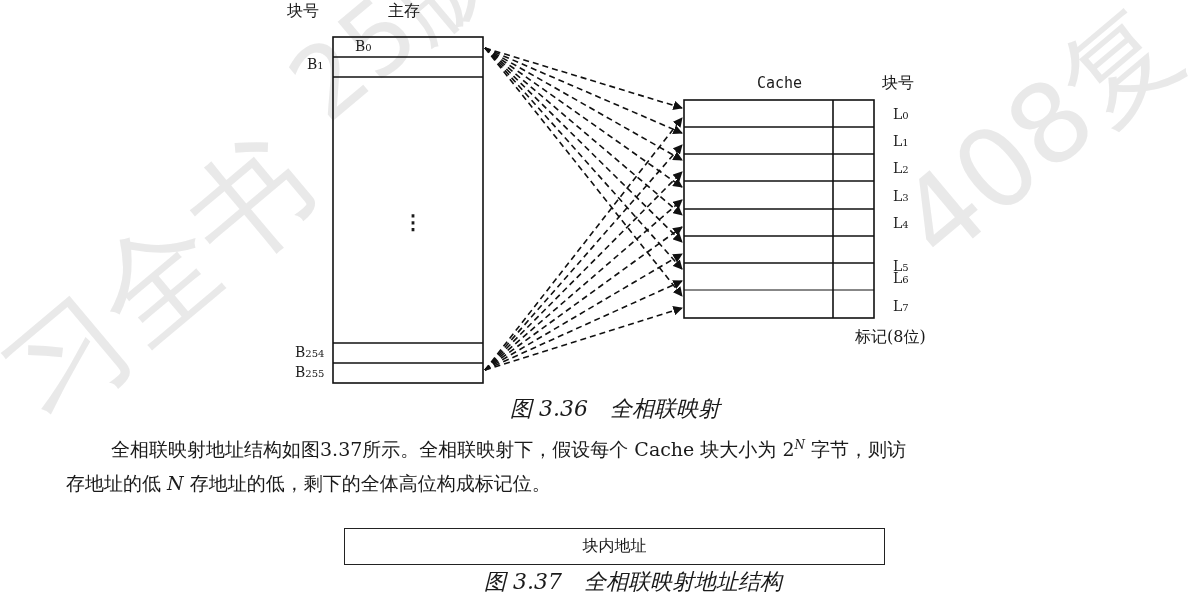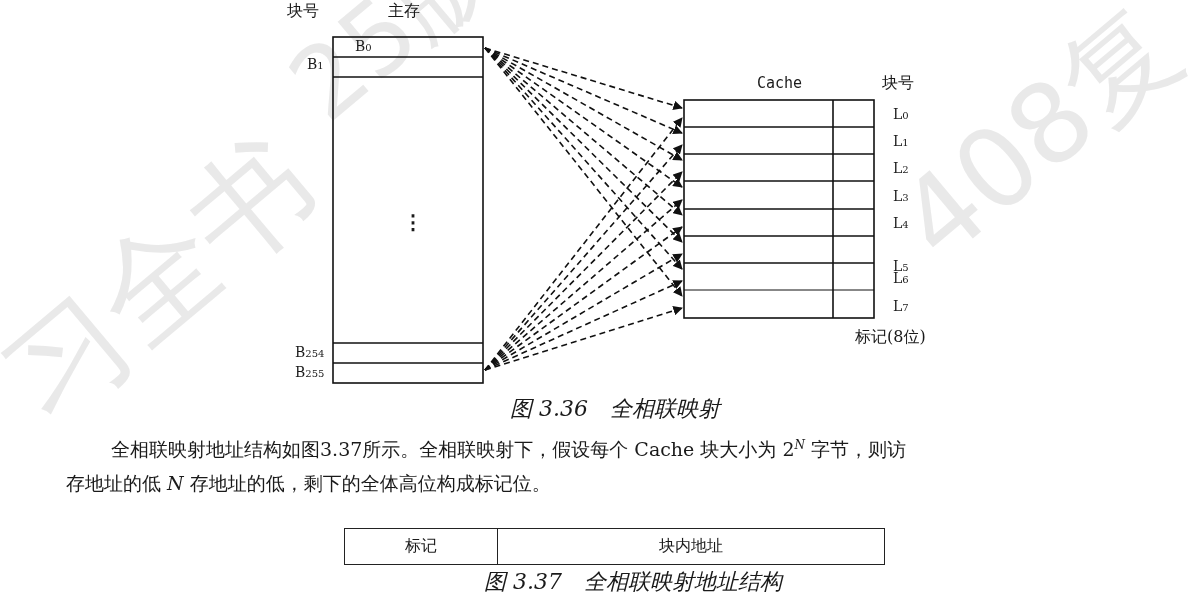--- a/index.html
+++ b/index.html
@@ -103,16 +103,15 @@
 <div class="abs hdr" style="left:855px; top:328px;">标记(8位)</div>
 
 <div class="abs caption" style="left:510px; top:399px;">图 3.36　全相联映射</div>
 
 <div class="para" style="top:428px;padding-left:24px;">
   <p style="padding-left:87px;"><span>全相联映射地址结构如图3.37所示。全相联映射下，假设每个 Cache 块大小为 2</span><sup>N</sup><span> 字节，则访</span></p>
   <p style="padding-left:42px;"><span>存地址的低 </span><i>N</i><span> 存地址的低，剩下的全体高位构成标记位。</span></p>
 </div>
 
 <div class="addr-box">
-  <div class="cell addr-tag">标记</div>
   <div class="cell addr-off">块内地址</div>
 </div>
 <div class="abs caption" style="left:484px; top:572px;text-align:center;">图 3.37　全相联映射地址结构</div>
 
 </body></html>

